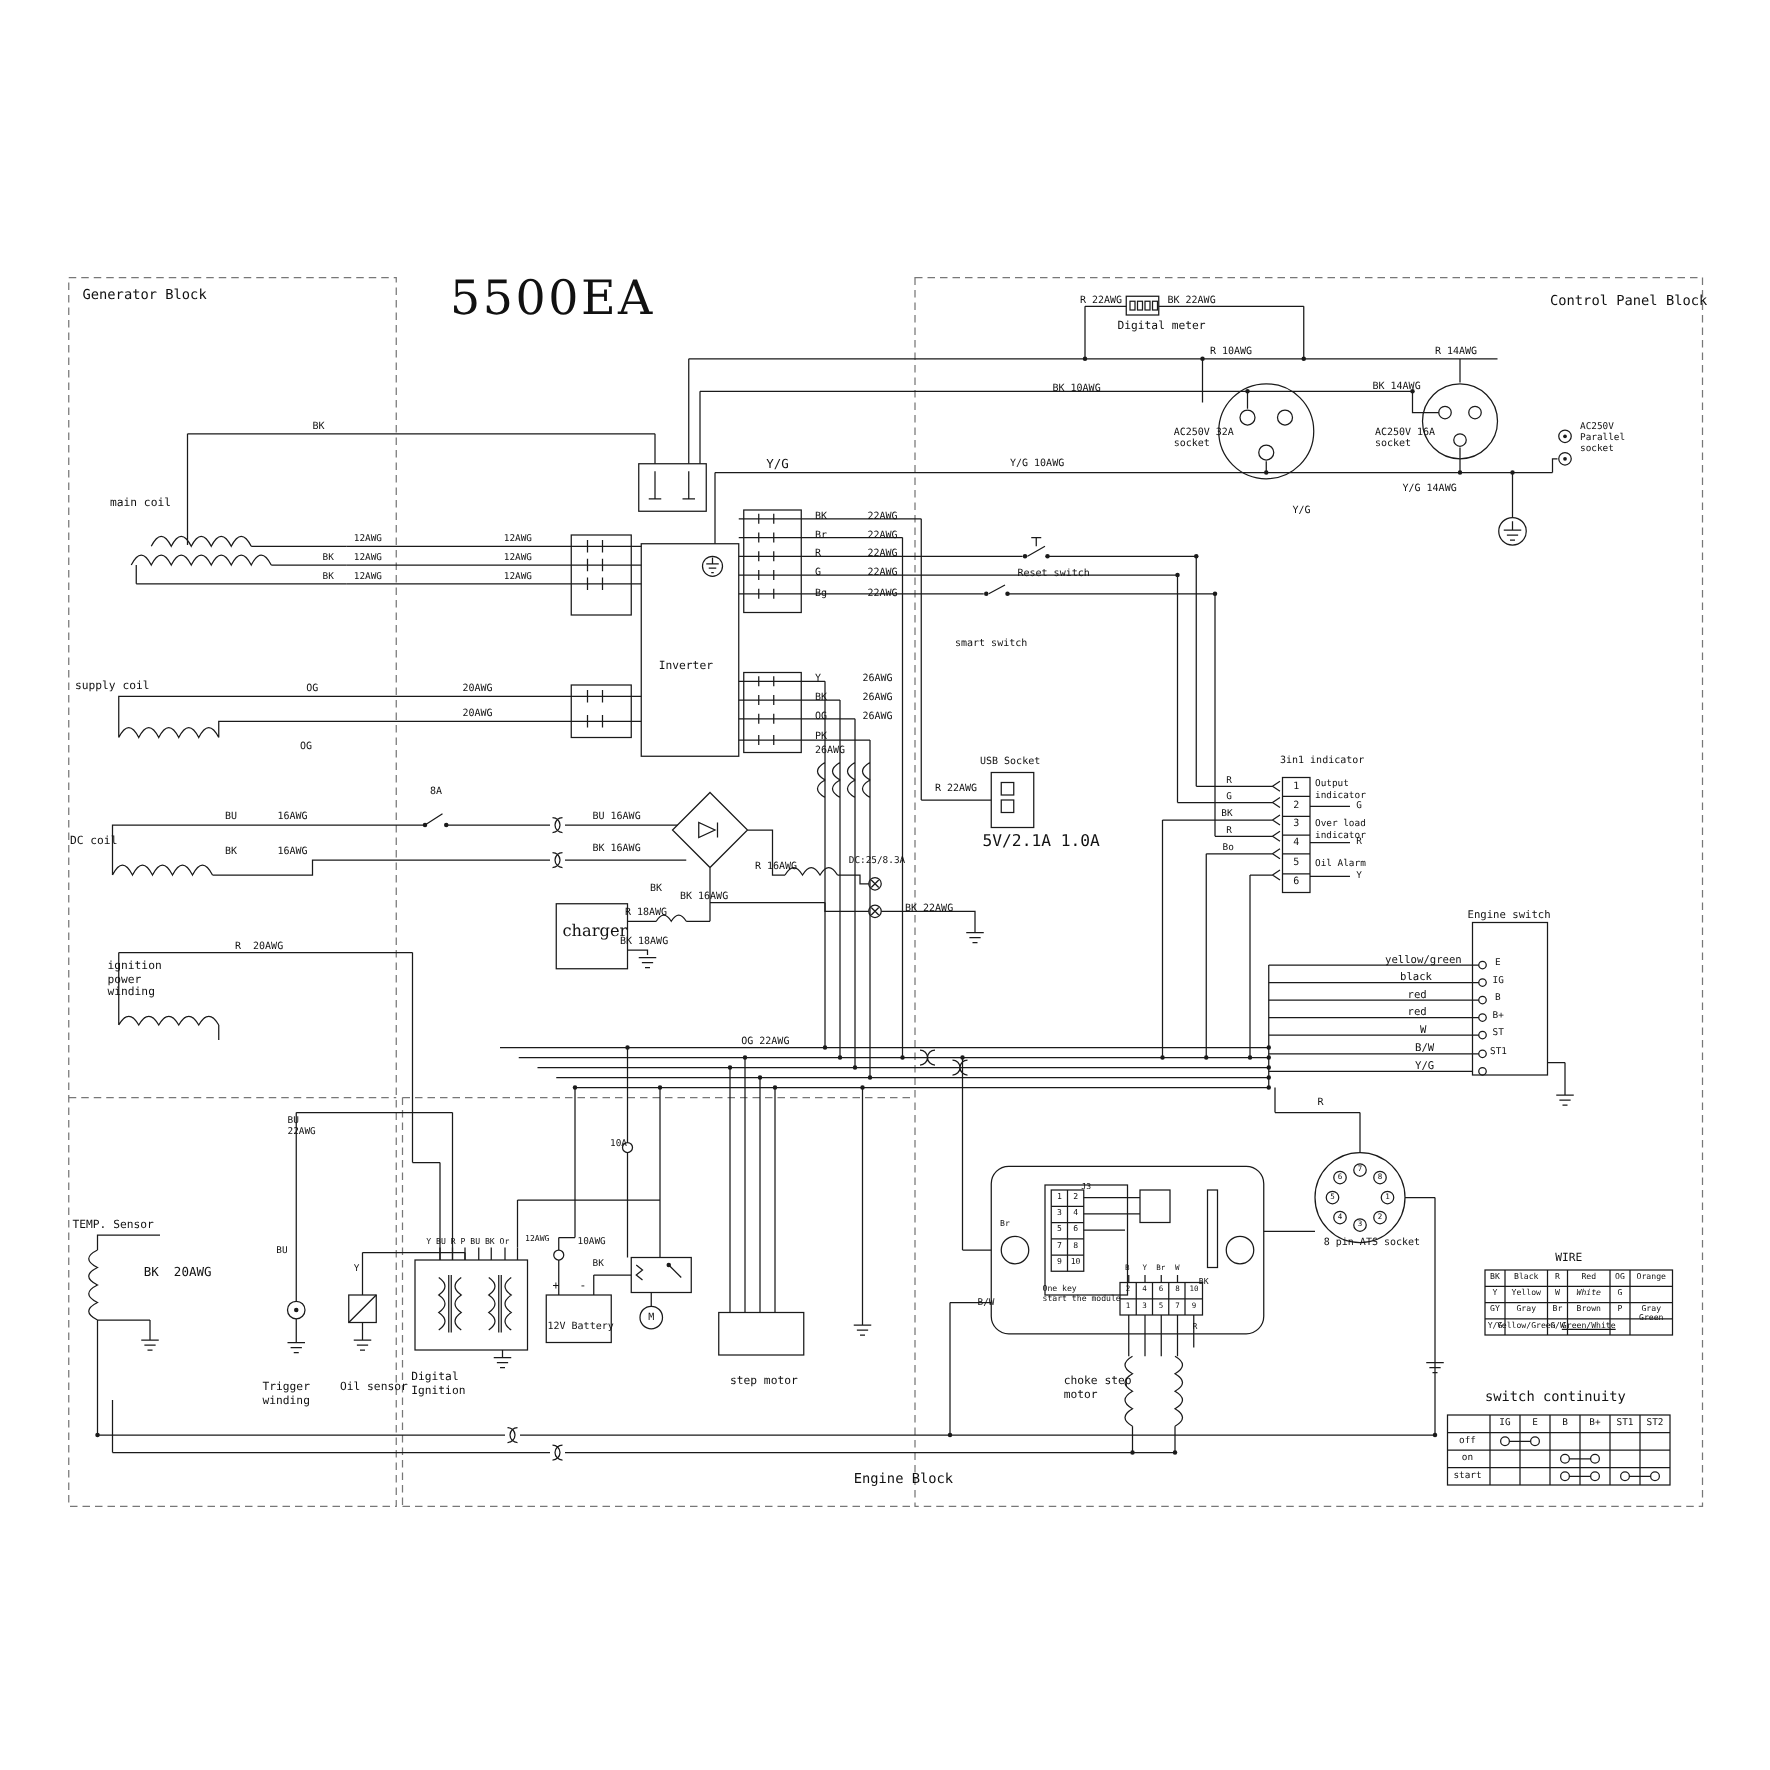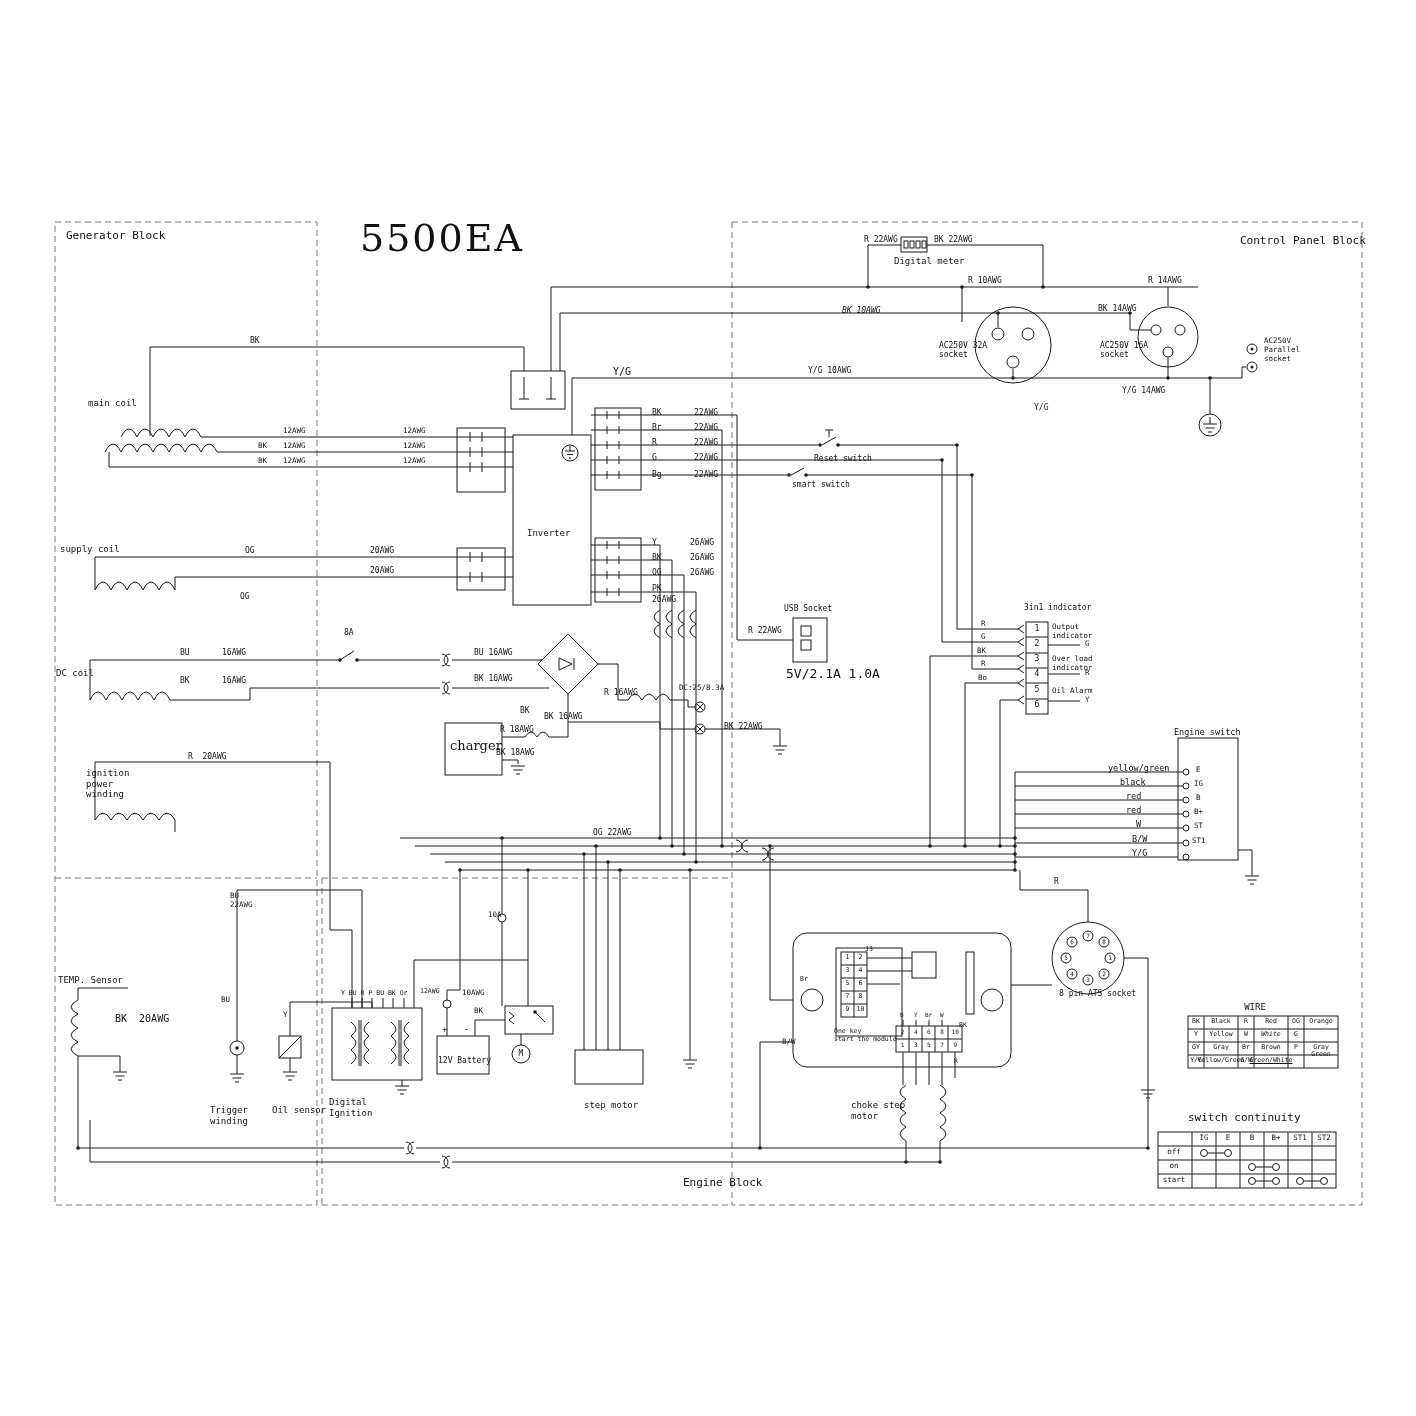--- a/index.html
+++ b/index.html
@@ -217,21 +217,21 @@
 <div class="lbl blk gb">Generator Block</div>
 <div class="lbl blk cb">Control Panel Block</div>
 <div class="lbl blk eb">Engine Block</div>
 
 <div id="labels">
       <div class="lbl" style="left: 864px; top: 235px; font-size: 8px;">R 22AWG</div>
       <div class="lbl" style="left: 934px; top: 235px; font-size: 8px;">BK 22AWG</div>
       <div class="lbl" style="left: 894px; top: 256px; font-size: 9px;">Digital meter</div>
       <div class="lbl" style="left: 968px; top: 276px; font-size: 8px;">R 10AWG</div>
       <div class="lbl" style="left: 1148px; top: 276px; font-size: 8px;">R 14AWG</div>
-      <div class="lbl" style="left: 842px; top: 306px; font-size: 8px; font-style: italic;">BK 10AWG</div>
+      <div class="lbl" style="left: 842px; top: 306px; font-size: 8px;">BK 10AWG</div>
       <div class="lbl" style="left: 1098px; top: 304px; font-size: 8px;">BK 14AWG</div>
       <div class="lbl c" style="left: 963px; top: 341px; font-size: 8px;">AC250V 32A
 socket</div>
       <div class="lbl c" style="left: 1124px; top: 341px; font-size: 8px;">AC250V 16A
 socket</div>
       <div class="lbl" style="left: 1264px; top: 337px; font-size: 7.5px;">AC250V
 Parallel
 socket</div>
       <div class="lbl" style="left: 1122px; top: 386px; font-size: 8px;">Y/G 14AWG</div>
       <div class="lbl" style="left: 1034px; top: 403px; font-size: 8px;">Y/G</div>
@@ -250,21 +250,21 @@
       <div class="lbl" style="left: 694px; top: 470px; font-size: 8px;">22AWG</div>
       <div class="lbl" style="left: 652px; top: 538px; font-size: 8px;">Y</div>
       <div class="lbl" style="left: 690px; top: 538px; font-size: 8px;">26AWG</div>
       <div class="lbl" style="left: 652px; top: 553px; font-size: 8px;">BK</div>
       <div class="lbl" style="left: 690px; top: 553px; font-size: 8px;">26AWG</div>
       <div class="lbl" style="left: 652px; top: 568px; font-size: 8px;">OG</div>
       <div class="lbl" style="left: 690px; top: 568px; font-size: 8px;">26AWG</div>
       <div class="lbl" style="left: 652px; top: 584px; font-size: 8px;">PK</div>
       <div class="lbl" style="left: 652px; top: 595px; font-size: 8px;">26AWG</div>
       <div class="lbl" style="left: 814px; top: 454px; font-size: 8px;">Reset switch</div>
-      <div class="lbl" style="left: 764px; top: 480px; font-size: 8px; margin-left: 28px;">smart switch</div>
+      <div class="lbl" style="left: 764px; top: 510px; font-size: 8px;">smart switch</div>
       <div class="lbl" style="left: 784px; top: 604px; font-size: 8px;">USB Socket</div>
       <div class="lbl" style="left: 786px; top: 666px; font-size: 13px;">5V/2.1A 1.0A</div>
       <div class="lbl" style="left: 748px; top: 626px; font-size: 8px;">R 22AWG</div>
       <div class="lbl" style="left: 679px; top: 684px; font-size: 7.5px;">DC:25/8.3A</div>
       <div class="lbl" style="left: 724px; top: 722px; font-size: 8px;">BK 22AWG</div>
       <div class="lbl" style="left: 344px; top: 628px; font-size: 8px;">8A</div>
       <div class="lbl" style="left: 474px; top: 648px; font-size: 8px;">BU 16AWG</div>
       <div class="lbl" style="left: 474px; top: 674px; font-size: 8px;">BK 16AWG</div>
       <div class="lbl" style="left: 604px; top: 688px; font-size: 8px;">R 16AWG</div>
       <div class="lbl" style="left: 520px; top: 706px; font-size: 8px;">BK</div>

